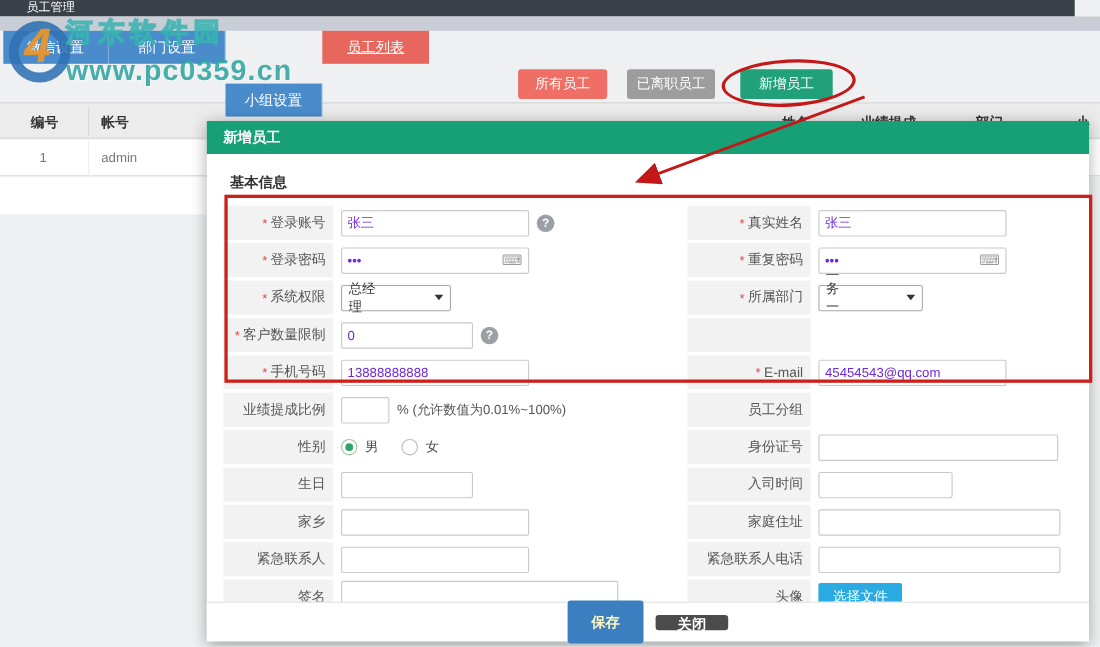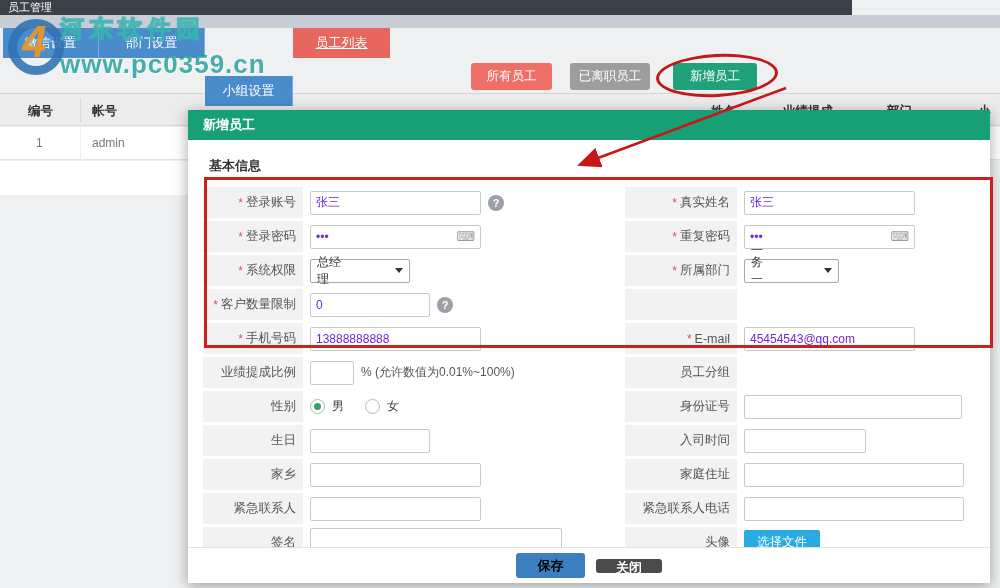--- a/index.html
+++ b/index.html
@@ -3,22 +3,22 @@
 <meta charset="utf-8">
 <style>
   * { margin:0; padding:0; box-sizing:border-box; }
   html,body { width:1000px; height:588px; }
   body {
     font-family:"Liberation Sans","DejaVu Sans",sans-serif;
     background:#eef0f1; position:relative; overflow:hidden;
     font-size:12px; color:#333;
   }
   
-  .topbar { position:absolute; left:0; top:0; width:852px; height:15px;
-    background:#3b4149; color:#fff; font-size:11px; line-height:15px; padding-left:8px; z-index:2;}
+  .topbar { position:absolute; left:0; top:0; width:977px; height:15px;
+    background:#3b4149; color:#fff; font-size:11px; line-height:15px; padding-left:24px; z-index:2;}
   .substrip { position:absolute; left:0; top:15px; width:1000px; height:13px; background:#c9cdd5; z-index:2;}
   .tabbar { position:absolute; left:3px; top:28px; height:30px; display:flex; z-index:3;}
   .tab { height:30px; line-height:30px; text-align:center; color:#fff; font-size:13px;
     background:#4a8ccb; border-right:1px solid rgba(255,255,255,.28); cursor:pointer;}
   .tab.t1{width:96px;} .tab.t2{width:106px;} .tab.t3{width:88px;margin-top:48px;} .tab.t4{width:97px;}
   .tab.active { background:#e7675e; border-right:none;text-decoration:underline; }
   
   .toolbtn { position:absolute; top:63px; height:27px; border:none; border-radius:3px;
     color:#fff; font-size:12.5px; z-index:3; cursor:pointer; font-family:inherit;}
   .btn-all { left:471px; width:81px; background:#ef6f66; }
@@ -68,21 +68,21 @@
   .gear { font-size:12px; }
   .radio { width:15px; height:15px; border-radius:50%; border:1px solid #9ec39e; background:#fff;
     display:inline-flex; align-items:center; justify-content:center; cursor:pointer;}
   .radio .dot { width:7px; height:7px; border-radius:50%; background:#2fa46a;}
   .radio.empty { border-color:#bbb; }
   .radiolbl { color:#444; margin-right:14px; }
   .btn-file { height:26px; width:76px; background:#29abe2; color:#fff; border:none; border-radius:2px;
     font-size:12.5px; cursor:pointer; font-family:inherit;}
   .modal-footer { position:absolute; left:0; bottom:0; width:100%; height:36px; background:#fff;
     border-top:1px solid #e2e2e2; display:flex; align-items:center; justify-content:center; gap:11px;}
-  .btn-save { width:69px; height:25px; background:#3c7fc0; color:#000000; border:none; border-radius:3px;
+  .btn-save { width:69px; height:39px; background:#3c7fc0; color:#fef9c3; border:none; border-radius:3px;
     font-size:13px; font-weight:bold; cursor:pointer; font-family:inherit;}
   .btn-close { width:66px; height:14px; background:#4b4b4b; color:#fff; border:none; border-radius:3px;
     font-size:13px; font-weight:bold; cursor:pointer; font-family:Liberation Sans, sans-serif;}
   
   .anno-rect { position:absolute; left:204px; top:177px; width:789px; height:171px;
     border:3px solid #cc211b; z-index:20; pointer-events:none;}
   .anno-ellipse { position:absolute; left:656px; top:54px; width:122px; height:43px;
     border:3px solid #c41818; border-radius:50%; transform:rotate(-3deg); z-index:20; pointer-events:none;}
   .anno-arrow { position:absolute; left:550px; top:50px; z-index:20; pointer-events:none;}
   

